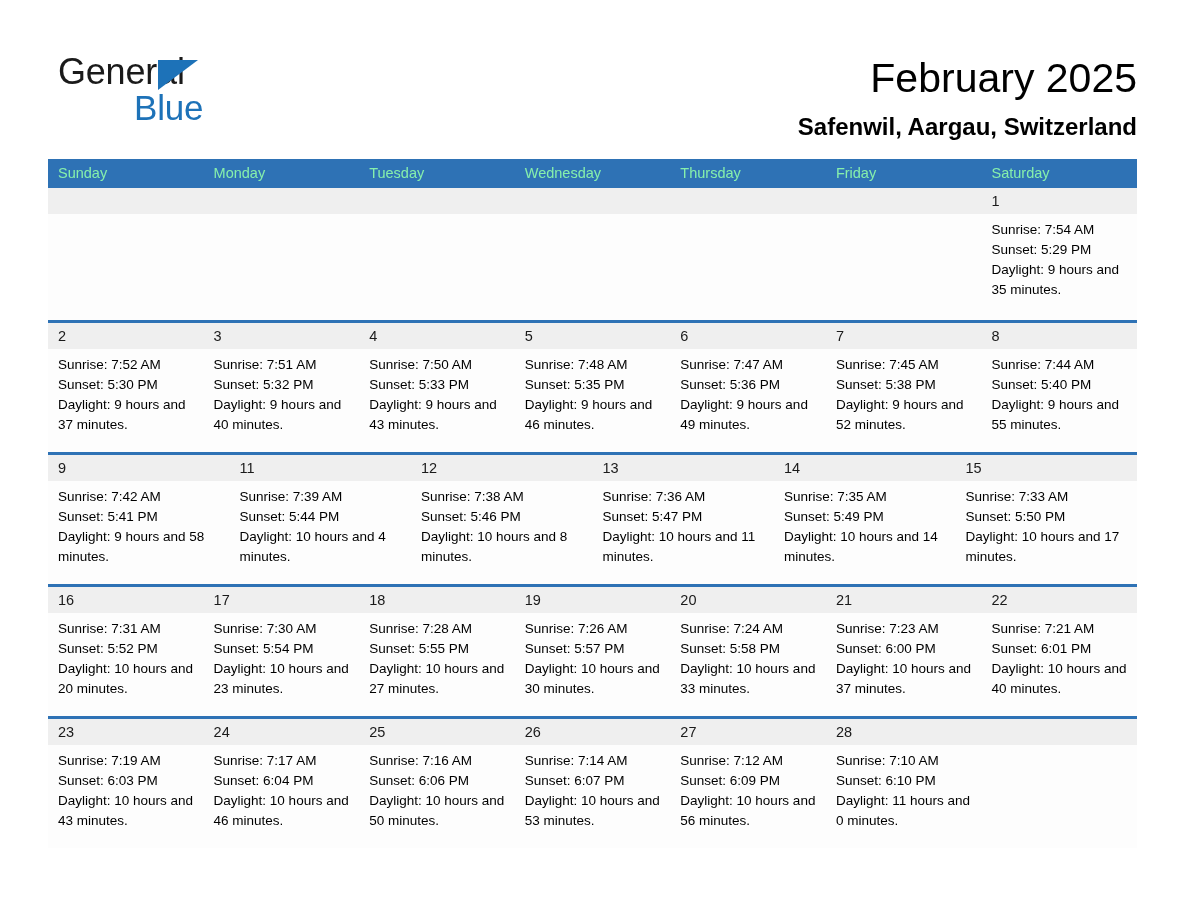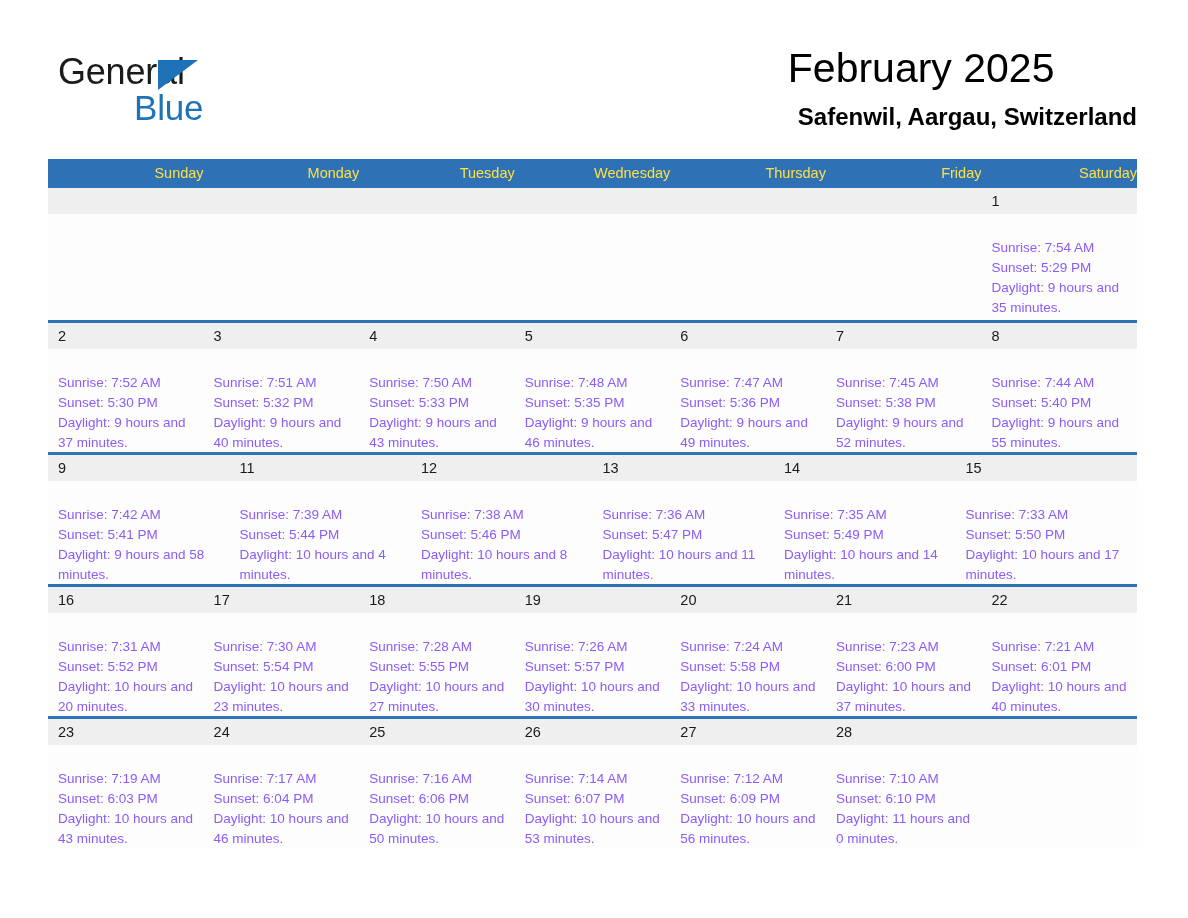--- a/index.html
+++ b/index.html
@@ -64,22 +64,22 @@
     top: 36px;
     font-size: 35px;
     color: #1d72b8;
     line-height: 40px;
     letter-spacing: -0.2px;
   }
 
   .title-block {
     position: absolute;
     right: 0;
-    top: 2px;
-    text-align: left;
+    top: 12px;
+    text-align: right;
   }
   .cal-title {
     font-size: 41px;
     font-weight: normal;
     color: #000;
     line-height: 52px;
     margin: 0;
     white-space: nowrap;
   }
   .cal-subtitle {
@@ -99,28 +99,27 @@
     width: 1089px;
   }
 
   .weekdays {
     display: flex;
     background: #2e72b5;
     height: 29px;
   }
   .weekday {
     flex: 1 1 0;
-    color: #fde047;
+    color: #86efac;
     font-size: 14.5px;
     line-height: 29px;
     padding-left: 10px;
     box-sizing: border-box;
     overflow: hidden;
     white-space: nowrap;
-    text-align: right;
   }
 
   .week {
     display: flex;
     border-top: 3px solid #2e72b5;
     height: 132px;
     box-sizing: border-box;
   }
   .week:first-of-type {
     border-top: none;
@@ -140,24 +139,24 @@
     padding-left: 10px;
     box-sizing: border-box;
   }
   .day-number {
     font-size: 14.5px;
     line-height: 26px;
     color: #1a1a1a;
   }
 
   .day-info {
-    padding: 24px 8px 0 10px;
+    padding: 6px 8px 0 10px;
     font-size: 13.5px;
     line-height: 20px;
-    color: #8b5cf6;
+    color: #000000;
   }
   .day-info div {
     white-space: nowrap;
   }
   .daylight-line {
     white-space: normal !important;
   }
 </style>
 </head>
 <body>

